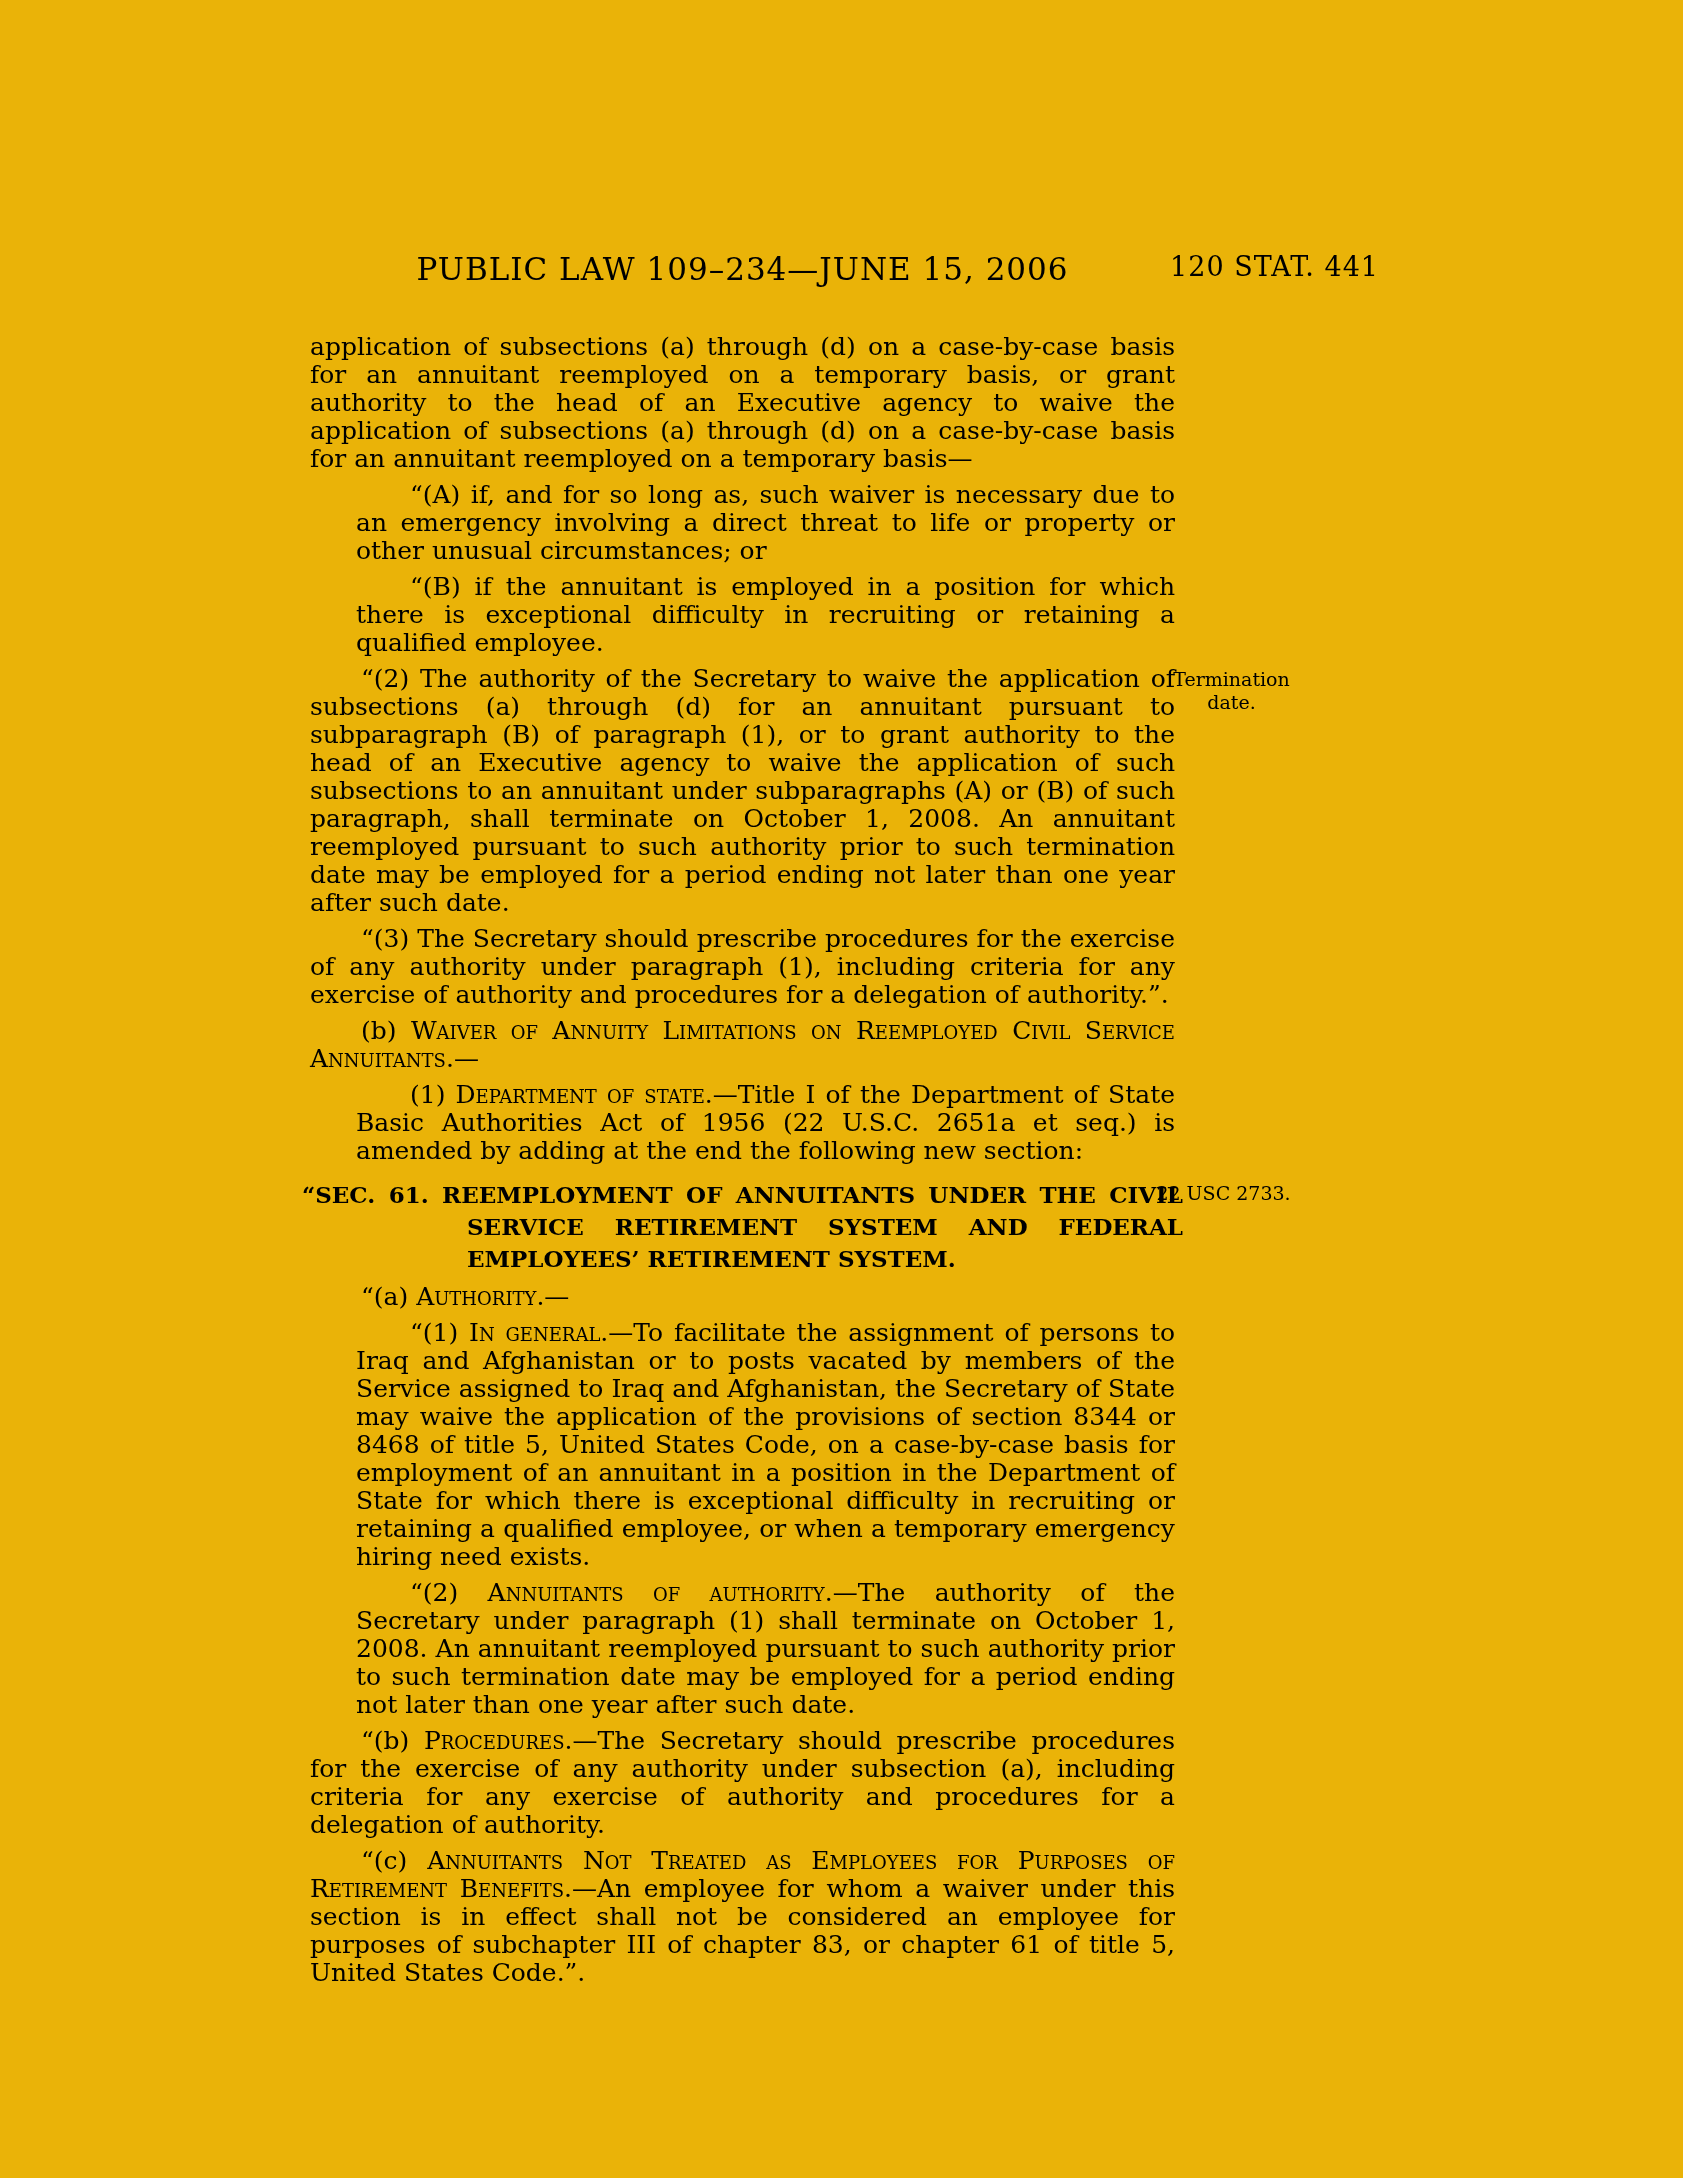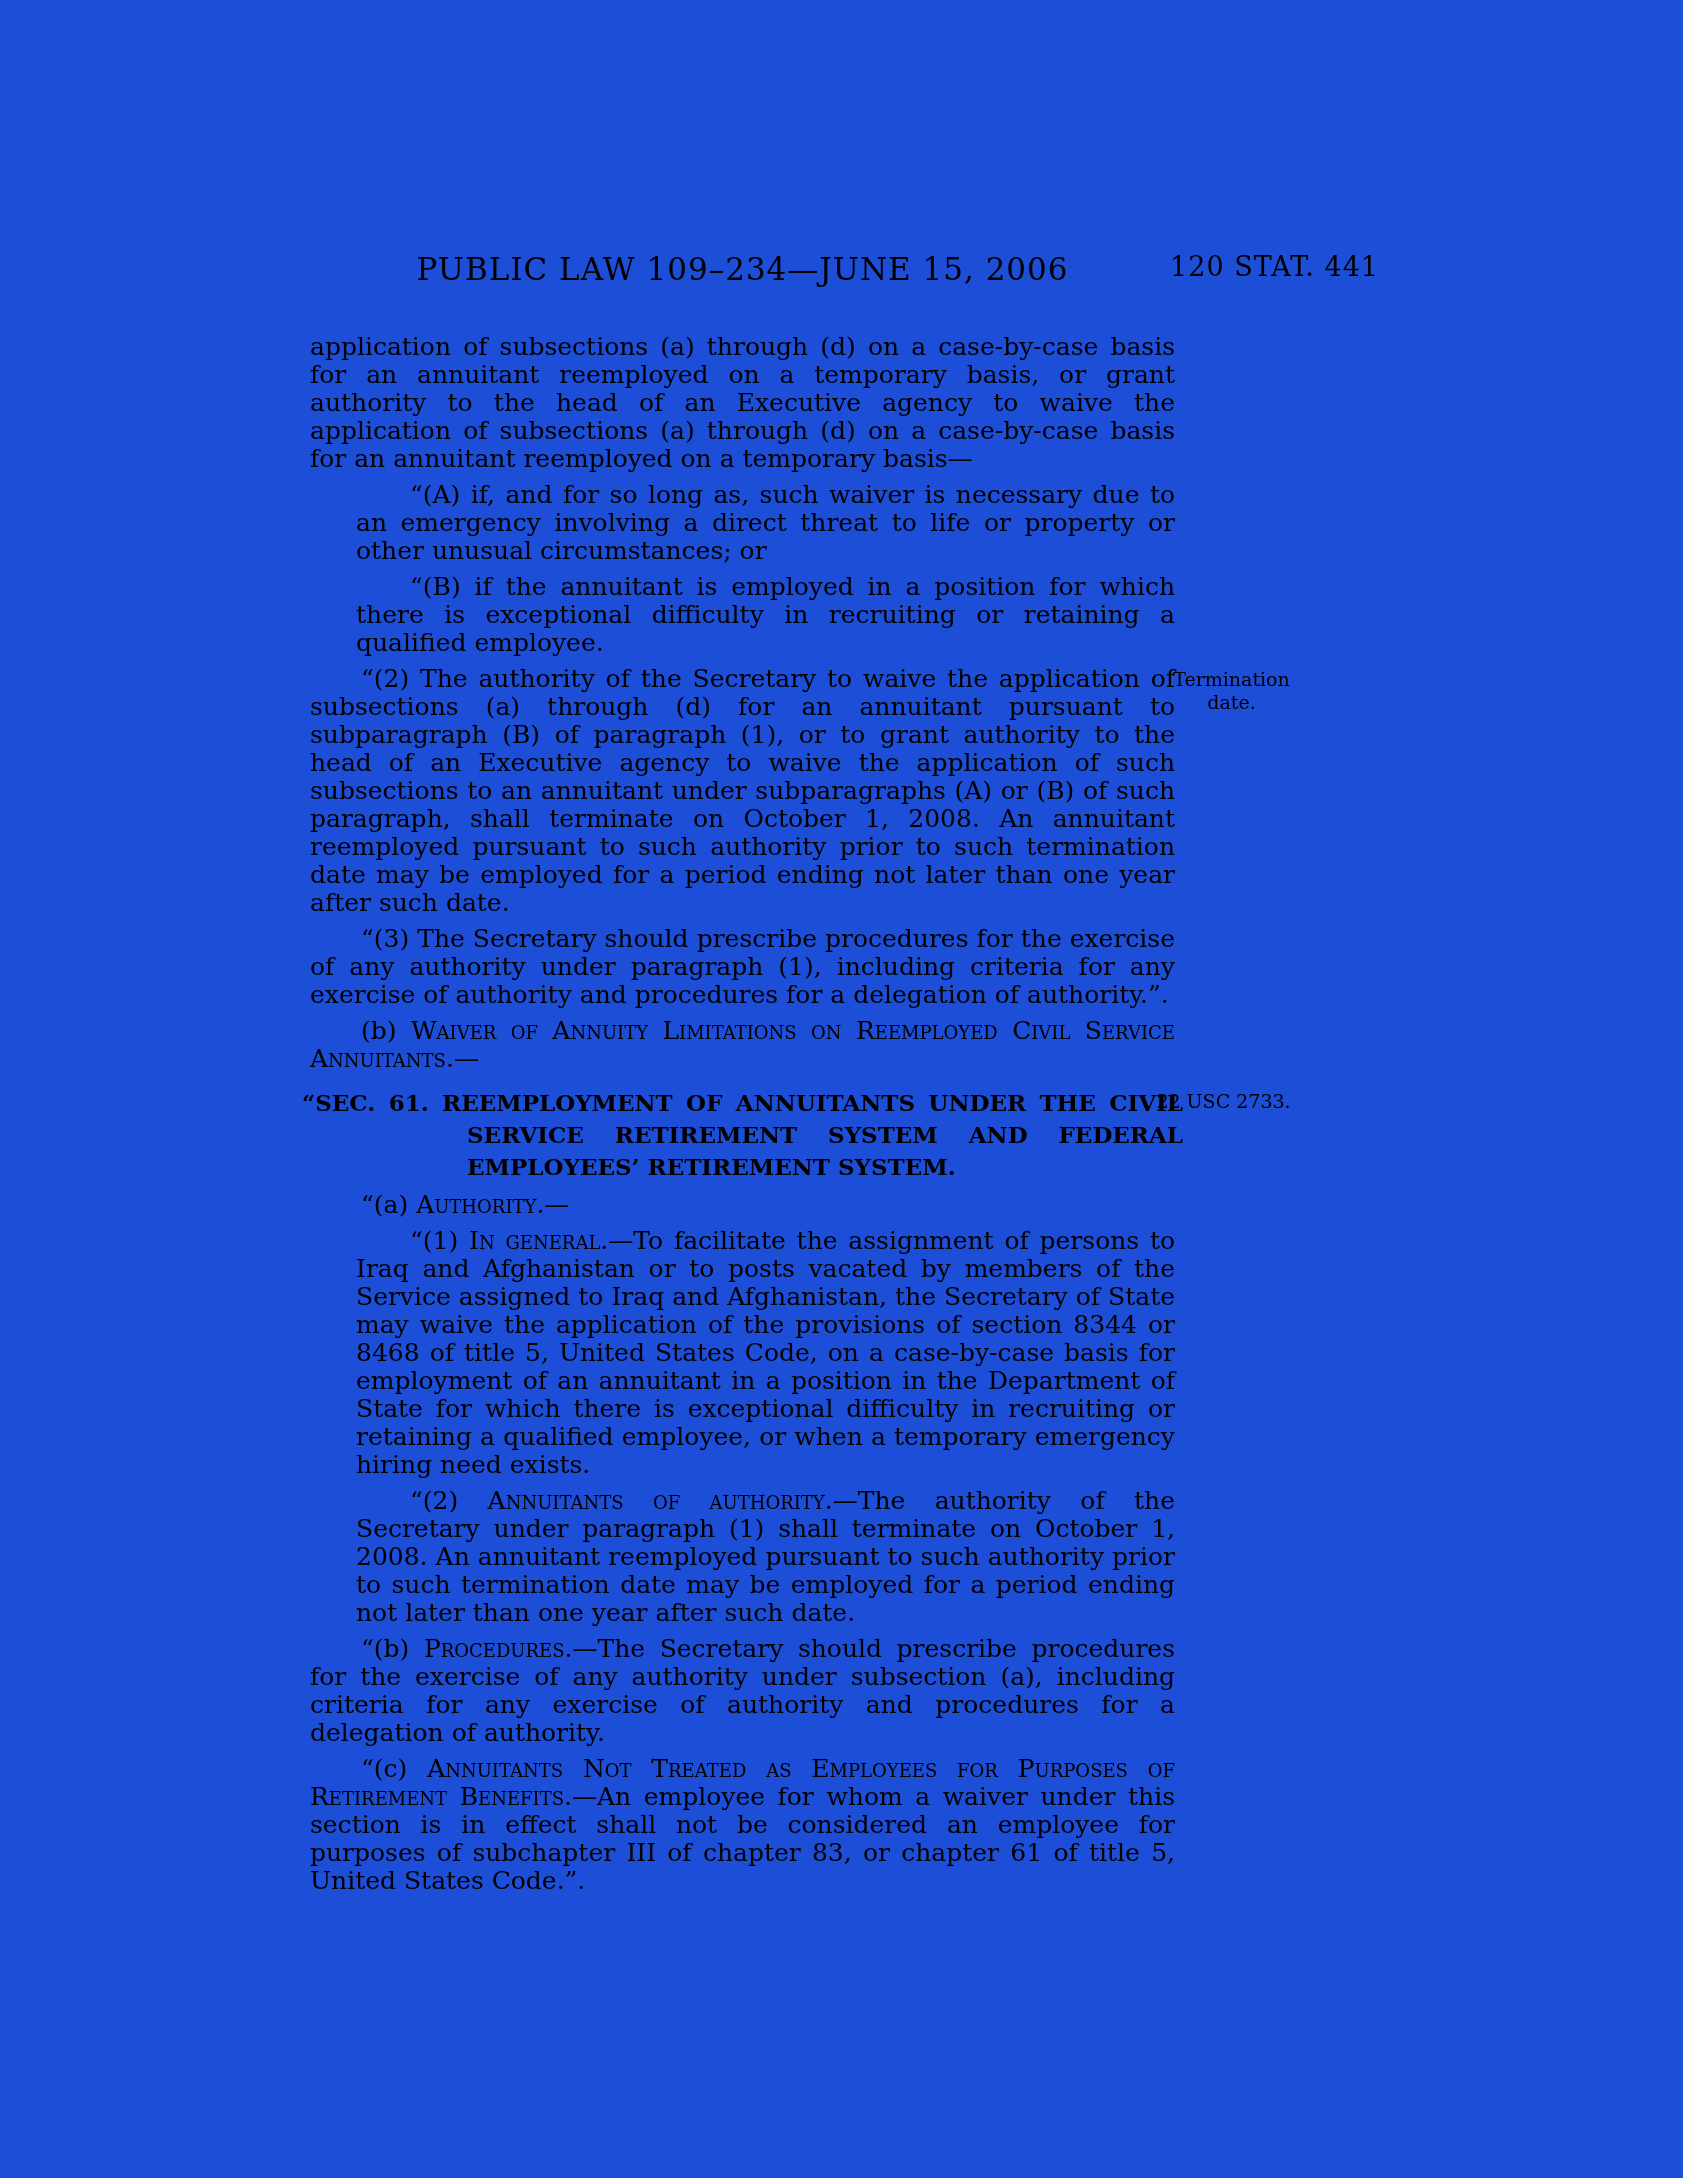--- a/index.html
+++ b/index.html
@@ -1,19 +1,19 @@
 <!DOCTYPE html>
 <html><head>
 <meta charset="utf-8">
 <style>
   html,body { margin:0; padding:0; background:#888; }
   .page {
     position:relative;
     width:1683px; height:2178px;
-    background:#1d4ed8;
+    background:#eab308;
     color:#000;
     font-family:"DejaVu Serif","Liberation Serif",serif;
     overflow:hidden;
   }
   .header-law {
     position:absolute; top:251px; left:302px; width:881px;
     text-align:center; font-size:31px; letter-spacing:1px; white-space:nowrap;
   }
   .header-stat {
     position:absolute; top:251px; left:1156px; width:223px;
@@ -63,20 +63,23 @@
       <span>“(2) The authority of the Secretary to waive the application of subsections (a) through (d) for an annuitant pursuant to subparagraph (B) of paragraph (1), or to grant authority to the head of an Executive agency to waive the application of such subsections to an annuitant under subparagraphs (A) or (B) of such paragraph, shall terminate on October 1, 2008. An annuitant reemployed pursuant to such authority prior to such termination date may be employed for a period ending not later than one year after such date.</span>
       <span class="note">Termination date.</span>
     </p>
 
     <p class="para i0">“(3) The Secretary should prescribe procedures for the exercise of any authority under paragraph (1), including criteria for any exercise of authority and procedures for a delegation of authority.”.</p>
 
     <p class="para i0">
       <span>(b) </span><span class="sc">Waiver of Annuity Limitations on Reemployed Civil Service Annuitants.—</span>
     </p>
 
+    <p class="para i1">
+      <span>(1) </span><span class="sc">Department of state.—</span><span>Title I of the Department of State Basic Authorities Act of 1956 (22 U.S.C. 2651a et seq.) is amended by adding at the end the following new section:</span>
+    </p>
 
     <p class="sec-heading">
       <span>“SEC. 61. REEMPLOYMENT OF ANNUITANTS UNDER THE CIVIL SERVICE RETIREMENT SYSTEM AND FEDERAL EMPLOYEES’ RETIREMENT SYSTEM.</span>
       <span class="note">22 USC 2733.</span>
     </p>
 
     <p class="para i0">
       <span>“(a) </span><span class="sc">Authority.—</span>
     </p>
 

